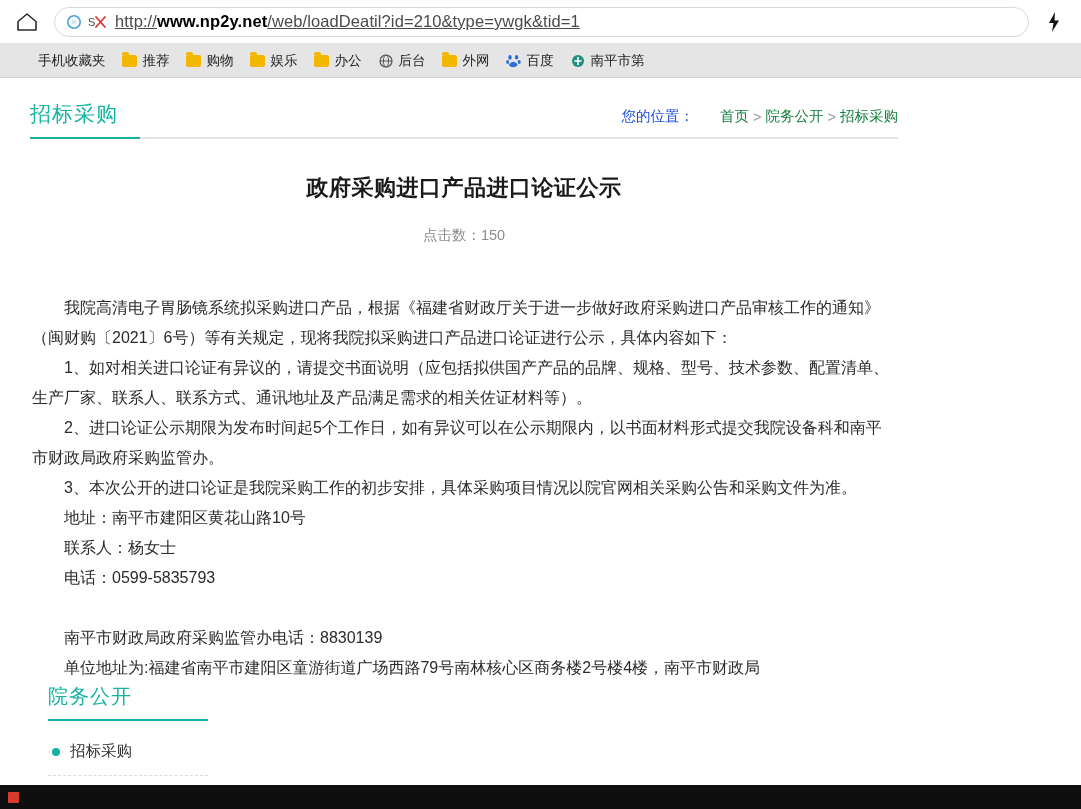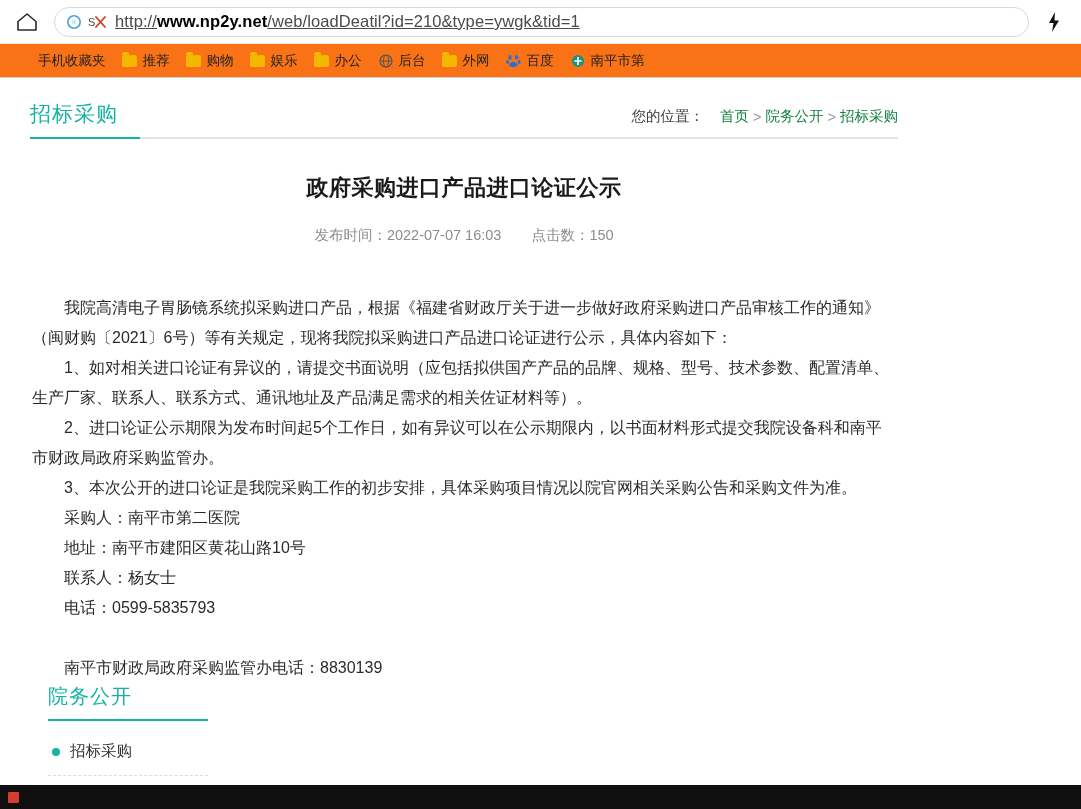--- a/index.html
+++ b/index.html
@@ -60,21 +60,21 @@
     width: 26px; height: 26px;
     margin-left: 12px; flex: none;
     display: flex; align-items: center; justify-content: center;
     color: #111;
     font-size: 17px;
   }
 
   
   .bookmarks-bar {
     height: 34px;
-    background: #f97316;
+    background: #e5e5e5;
     display: flex;
     align-items: center;
     padding: 0 10px;
     border-bottom: 1px solid #cfcfcf;
     gap: 2px;
     overflow: hidden;
   }
   .bm {
     display: flex;
     align-items: center;
@@ -152,21 +152,21 @@
     letter-spacing: 1px;
   }
   .crumb {
     font-size: 14.5px;
     color: #777;
     display: flex;
     align-items: center;
     gap: 4px;
     padding-bottom: 2px;
   }
-  .crumb .lbl { color: #404040; margin-right: 12px; }
+  .crumb .lbl { color: #1d4ed8; margin-right: 22px; }
   .crumb a { color: #15803d; text-decoration: none; }
   .crumb .sep { color: #9a9a9a; }
 
   .doc-title {
     text-align: center;
     font-size: 22px;
     font-weight: 700;
     color: #1a1a1a;
     margin-top: 34px;
     letter-spacing: .5px;
@@ -357,35 +357,34 @@
           <span class="sep">&gt;</span>
           <a href="#">院务公开</a>
           <span class="sep">&gt;</span>
           <a href="#">招标采购</a>
         </div>
       </div>
 
       <div class="doc-title">政府采购进口产品进口论证公示</div>
 
       <div class="doc-meta">
-        <span><span>发布时间：</span><span>2022-07-07 16:03</span></span>
         <span><span>点击数：</span><span>150</span></span>
       </div>
 
       <div class="article">
         <p class="p-indent">我院高清电子胃肠镜系统拟采购进口产品，根据《福建省财政厅关于进一步做好政府采购进口产品审核工作的通知》（闽财购〔2021〕6号）等有关规定，现将我院拟采购进口产品进口论证进行公示，具体内容如下：</p>
         <p class="p-indent">1、如对相关进口论证有异议的，请提交书面说明（应包括拟供国产产品的品牌、规格、型号、技术参数、配置清单、生产厂家、联系人、联系方式、通讯地址及产品满足需求的相关佐证材料等）。</p>
         <p class="p-indent">2、进口论证公示期限为发布时间起5个工作日，如有异议可以在公示期限内，以书面材料形式提交我院设备科和南平市财政局政府采购监管办。</p>
         <p class="p-indent">3、本次公开的进口论证是我院采购工作的初步安排，具体采购项目情况以院官网相关采购公告和采购文件为准。</p>
-        <p class="p-indent">采购人：南平市第二医院</p>
         <p class="p-indent">地址：南平市建阳区黄花山路10号</p>
         <p class="p-indent">联系人：杨女士</p>
         <p class="p-indent">电话：0599-5835793</p>
         <div class="blank"></div>
         <p class="p-indent">南平市财政局政府采购监管办电话：8830139</p>
+        <p class="p-indent">单位地址为:福建省南平市建阳区童游街道广场西路79号南林核心区商务楼2号楼4楼，南平市财政局</p>
       </div>
     </div>
 
     <div class="side-col">
       <div class="side-title">院务公开</div>
       <div class="side-list">
         <div class="side-item">
           <span class="dot"></span>
           <span>招标采购</span>
         </div>

